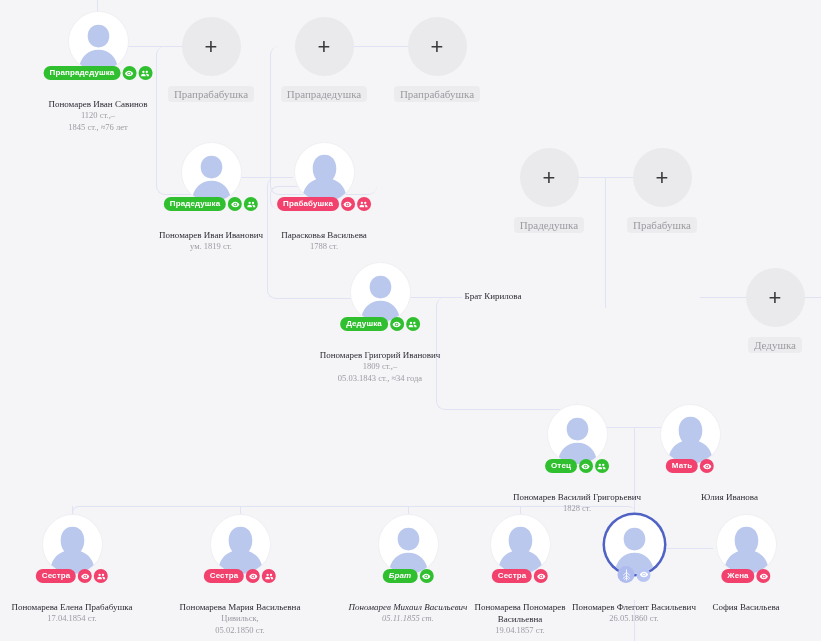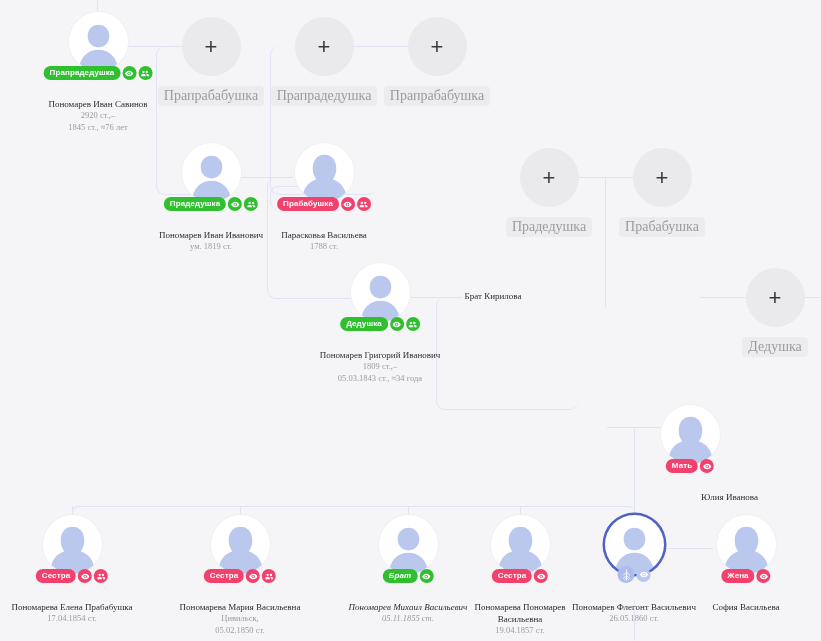--- a/index.html
+++ b/index.html
@@ -50,21 +50,21 @@
     flex:0 0 auto;
   }
   .ico.m{background:#2fbf2f;}
   .ico.f{background:#f1416c;}
   .ico.blue{background:#b9c6f2;}
   .ico.tree{background:#aebbee;width:17px;height:17px;}
   .ghost-label{
     display:inline-block;margin-top:10px;
     background:#ececee;color:#9b9ba1;
     border-radius:4px;padding:2px 6px;
-    font-size:14px;font-family:"Liberation Serif",serif;
+    font-size:11px;font-family:"Liberation Serif",serif;
     white-space:nowrap;
   }
   .nm{margin-top:27px;font-size:9px;color:#2b2b33;line-height:12px;}
   .dt{font-size:8.5px;color:#9a9aa2;line-height:11.5px;}
 </style>
 </head>
 <body>
 
 <div id="tree">
     <div class="ln v" style="left: 97px; top: -6px; width: 1px; height: 20px;"></div>
@@ -109,21 +109,21 @@
             </svg>
           </span>
           <span class="ico m">
             <svg viewBox="0 0 16 16" width="9" height="9">
               <path d="M5 7.2a2.1 2.1 0 1 0 0-4.2 2.1 2.1 0 0 0 0 4.2zm6 0a2.1 2.1 0 1 0 0-4.2 2.1 2.1 0 0 0 0 4.2zM5 8.6c-2.2 0-4 1.3-4 3V13h8v-1.4c0-1.7-1.8-3-4-3zm6 0c-0.5 0-1 .07-1.5.2 0.9.8 1.5 1.8 1.5 2.8V13h4v-1.4c0-1.7-1.8-3-4-3z" fill="#ffffff"></path>
             </svg>
           </span>
         </div>
       </div>
       <div class="nm">Пономарев Иван Савинов</div>
-      <div class="dt">2920 ст.,–</div>
+      <div class="dt">1120 ст.,–</div>
       <div class="dt">1845 ст., ≈76 лет</div>
     </div>
     <div class="node" style="left: 143px; top: 17px;"><div class="av-wrap">
         <div class="avatar ghost">
           <span class="plus">+</span>
         </div>
       </div><span class="ghost-label">Прапрабабушка</span></div>
     <div class="node" style="left: 256px; top: 17px;"><div class="av-wrap">
         <div class="avatar ghost">
           <span class="plus">+</span>
@@ -218,20 +218,44 @@
       <div class="dt">05.03.1843 ст., ≈34 года</div>
     </div>
     <div class="node" style="left: 425px; top: 263px;">
       <div class="nm">Брат Кирилова</div>
     </div>
     <div class="node" style="left: 707px; top: 268px;"><div class="av-wrap">
         <div class="avatar ghost">
           <span class="plus">+</span>
         </div>
       </div><span class="ghost-label">Дедушка</span></div>
+    <div class="node" style="left: 509px; top: 405px;">
+      <div class="av-wrap">
+        <div class="avatar">
+          <svg viewBox="0 0 60 60" class="sil">
+            <path d="M30 13c-6.6 0-11 5-11 11.5S23.4 36 30 36s11-5 11-11.5S36.6 13 30 13zM30 38.5c-10.5 0-19 7.4-20.5 21.5h41C49 45.9 40.5 38.5 30 38.5z" fill="#bbc8ee"></path>
+          </svg>
+        </div>
+        <div class="badges">
+          <span class="pill m">Отец</span>
+          <span class="ico m">
+            <svg viewBox="0 0 16 16" width="9" height="9">
+              <path d="M8 3C4.4 3 1.6 5.6 0.7 8c0.9 2.4 3.7 5 7.3 5s6.4-2.6 7.3-5C14.4 5.6 11.6 3 8 3zm0 8.2A3.2 3.2 0 1 1 8 4.8a3.2 3.2 0 0 1 0 6.4zm0-5a1.8 1.8 0 1 0 0 3.6 1.8 1.8 0 0 0 0-3.6z" fill="#ffffff"></path>
+            </svg>
+          </span>
+          <span class="ico m">
+            <svg viewBox="0 0 16 16" width="9" height="9">
+              <path d="M5 7.2a2.1 2.1 0 1 0 0-4.2 2.1 2.1 0 0 0 0 4.2zm6 0a2.1 2.1 0 1 0 0-4.2 2.1 2.1 0 0 0 0 4.2zM5 8.6c-2.2 0-4 1.3-4 3V13h8v-1.4c0-1.7-1.8-3-4-3zm6 0c-0.5 0-1 .07-1.5.2 0.9.8 1.5 1.8 1.5 2.8V13h4v-1.4c0-1.7-1.8-3-4-3z" fill="#ffffff"></path>
+            </svg>
+          </span>
+        </div>
+      </div>
+      <div class="nm">Пономарев Василий Григорьевич</div>
+      <div class="dt">1828 ст.</div>
+    </div>
     <div class="node" style="left: 622px; top: 405px; text-align: right;">
       <div class="av-wrap">
         <div class="avatar">
           <svg viewBox="0 0 60 60" class="sil">
             <path d="M30 12c-8 0-12 6.5-12 14 0 5 1.6 8.6 3.6 10.8C14 39.6 8 45 6.5 60h47C52 45 46 39.6 38.4 36.8 40.4 34.6 42 31 42 26c0-7.5-4-14-12-14z" fill="#bbc8ee"></path>
           </svg>
         </div>
         <div class="badges">
           <span class="pill f">Мать</span>
           <span class="ico f">

